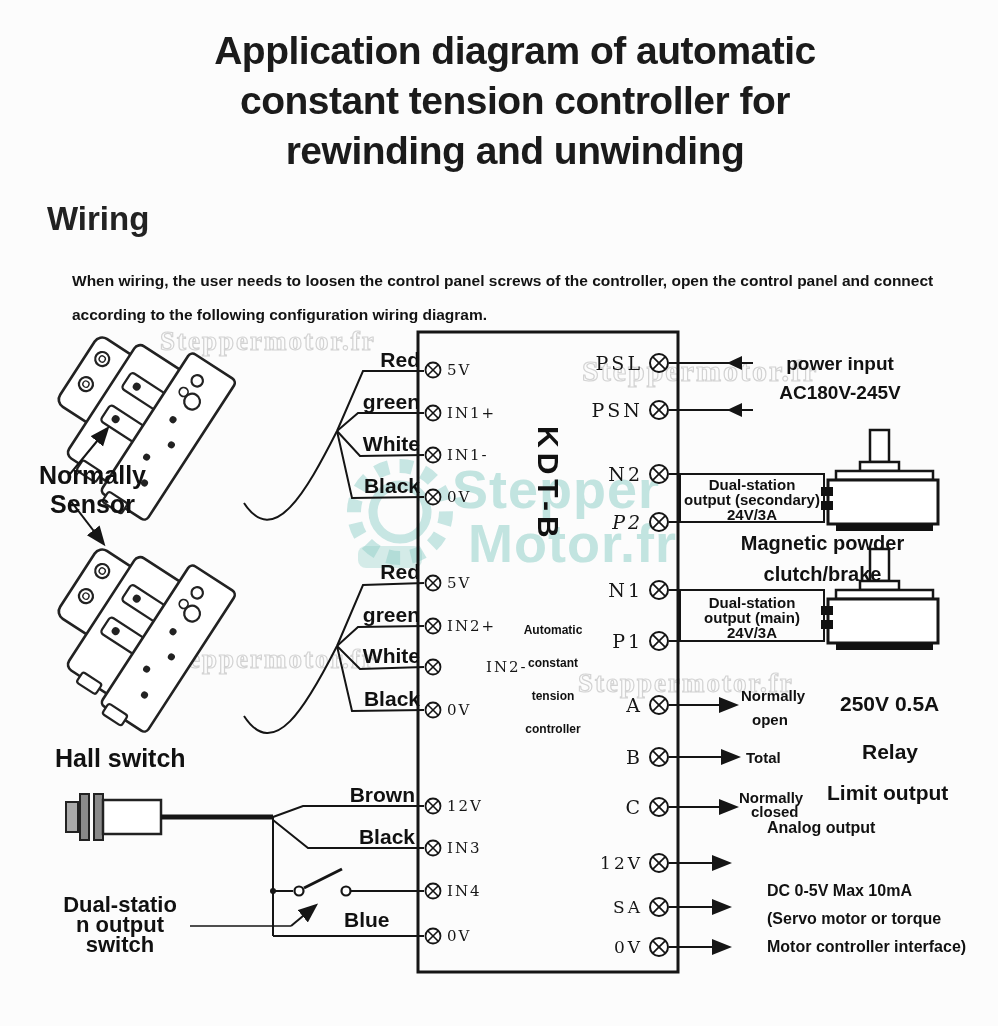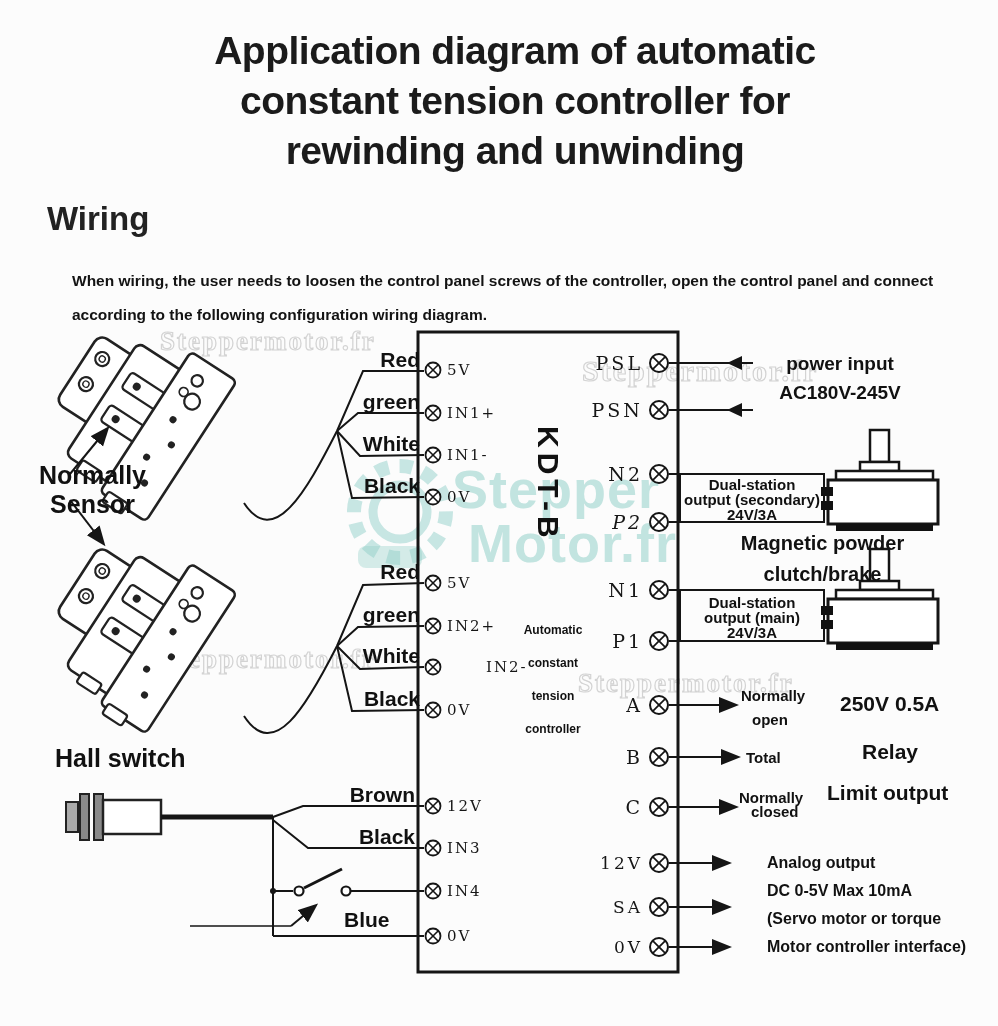--- a/index.html
+++ b/index.html
@@ -381,20 +381,25 @@
     <div>constant</div>
     <div>tension</div>
     <div>controller</div>
   </div>
 
   <div id="pressure-label" class="abs">
     <div>Normally</div>
     <div>Sensor</div>
   </div>
   <div id="hall-label" class="abs">Hall switch</div>
+  <div id="dual-label" class="abs">
+    <div>Dual-statio</div>
+    <div>n output</div>
+    <div>switch</div>
+  </div>
 
   <div class="abs wire-label ra" style="left:335px;top:348px;">Red</div>
   <div class="abs wire-label ra" style="left:335px;top:390px;">green</div>
   <div class="abs wire-label ra" style="left:335px;top:432px;">White</div>
   <div class="abs wire-label ra" style="left:335px;top:474px;">Black</div>
   <div class="abs wire-label ra" style="left:335px;top:560px;">Red</div>
   <div class="abs wire-label ra" style="left:335px;top:603px;">green</div>
   <div class="abs wire-label ra" style="left:335px;top:644px;">White</div>
   <div class="abs wire-label ra" style="left:335px;top:687px;">Black</div>
   <div class="abs wire-label ra" style="left:330px;top:783px;">Brown</div>
@@ -420,18 +425,18 @@
     <div>24V/3A</div>
   </div>
   <div class="abs ann-s" style="left:741px;top:687px;">Normally</div>
   <div class="abs ann-s" style="left:752px;top:711px;">open</div>
   <div class="abs ann-s" style="left:746px;top:749px;">Total</div>
   <div class="abs ann-s" style="left:739px;top:789px;">Normally</div>
   <div class="abs ann-s" style="left:751px;top:803px;">closed</div>
   <div class="abs ann-l" style="left:840px;top:692px;">250V 0.5A</div>
   <div class="abs ann-l" style="left:862px;top:740px;">Relay</div>
   <div class="abs ann-l" style="left:827px;top:781px;">Limit output</div>
-  <div class="abs ann-m" style="left:767px;top:854px;">Analog output</div>
+  <div class="abs ann-m" style="left:767px;top:819px;">Analog output</div>
   <div class="abs ann-m" style="left:767px;top:882px;">DC 0-5V Max 10mA</div>
   <div class="abs ann-m" style="left:767px;top:910px;">(Servo motor or torque</div>
   <div class="abs ann-m" style="left:767px;top:938px;">Motor controller interface)</div>
 
 </div>
 
 </body></html>

